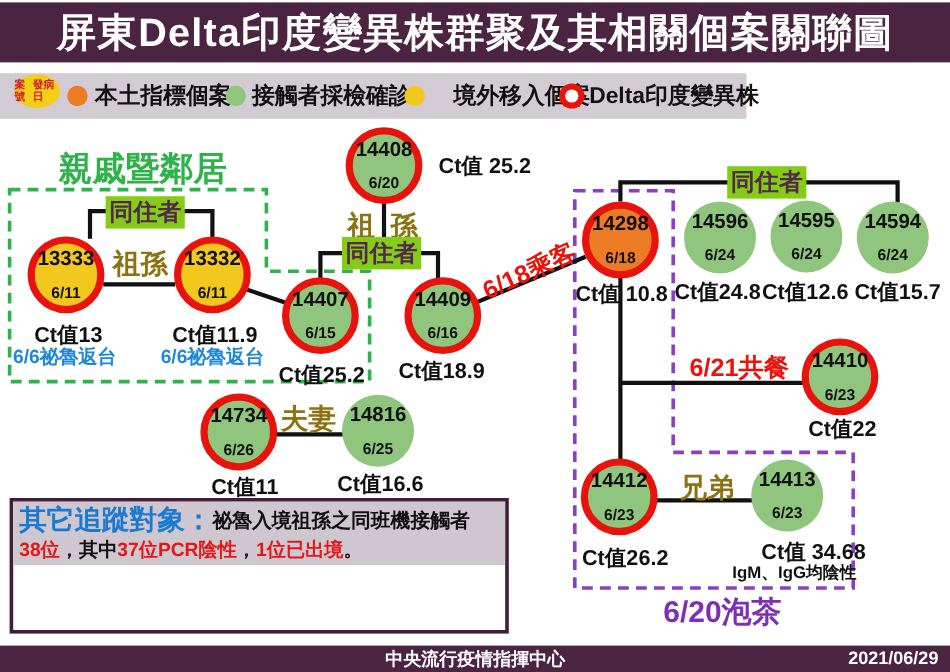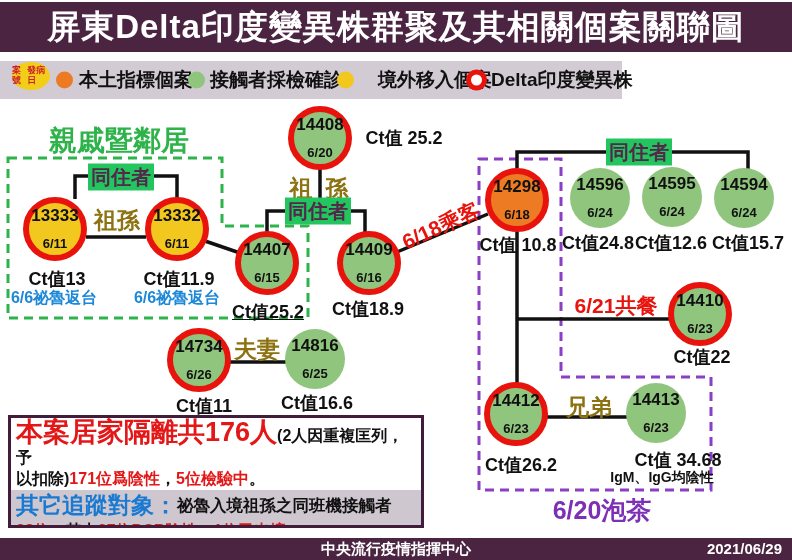--- a/index.html
+++ b/index.html
@@ -26,21 +26,21 @@
   .node{position:absolute;border-radius:50%;display:flex;flex-direction:column;align-items:center;
         justify-content:center;box-sizing:border-box;color:#111;font-weight:bold;text-align:center;gap:12px;}
   .node .nid{font-size:17px;line-height:1.05;}
   .node .ndate{font-size:13px;line-height:1.1;}
   .ct-label{position:absolute;transform:translate(-50%,-50%);font-weight:bold;font-size:18px;color:#111;white-space:nowrap;}
   .extra-label{position:absolute;transform:translate(-50%,-50%);font-weight:bold;white-space:nowrap;}
   .extra-blue{font-size:16px;}
   .extra-note{font-size:14px;color:#111;}
   .dlabel{position:absolute;font-weight:bold;white-space:nowrap;}
   .lbl-green{font-size:28px;}
-  .lbl-resident{font-size:20px;background:#22c55e;padding:0 3px;}
+  .lbl-resident{font-size:20px;background:#84cc16;padding:0 3px;}
   .lbl-olive{font-size:23px;}
   .lbl-red{font-size:21px;}
   .lbl-tea{font-size:25px;}
   
   .info-box{position:absolute;left:8px;top:415px;width:416px;height:113px;border:3px solid #421d3b;
             background:#fff;box-sizing:border-box;overflow:hidden;}
   .info-top{padding:0 5px 2px 5px;}
   .info-bottom{background:#cfc7cf;padding:0 5px 3px 5px;}
   .l1-main{color:#e31717;font-size:27px;font-weight:bold;line-height:1.1;}
   .l1-note{color:#111;font-size:16px;font-weight:bold;}
@@ -116,21 +116,21 @@
       <div class="node" style="width: 64px; height: 64px; left: 145px; top: 197px; background: rgb(242, 200, 31); border: 6px solid rgb(232, 19, 12);">
         <span class="nid">13332</span>
         <span class="ndate">6/11</span>
       </div>
       <div class="ct-label" style="left: 179px; top: 279px;">Ct值11.9</div>
       <div class="extra-label extra-blue" style="left: 177px; top: 298px; color: rgb(30, 136, 216);">6/6祕魯返台</div>
       <div class="node" style="width: 64px; height: 64px; left: 235px; top: 231px; background: rgb(143, 197, 125); border: 6px solid rgb(232, 19, 12);">
         <span class="nid">14407</span>
         <span class="ndate">6/15</span>
       </div>
-      <div class="ct-label" style="left: 268px; top: 312px; text-decoration: underline;">Ct值25.2</div>
+      <div class="ct-label" style="left: 268px; top: 312px;">Ct值25.2</div>
       <div class="node" style="width: 64px; height: 64px; left: 337px; top: 231px; background: rgb(143, 197, 125); border: 6px solid rgb(232, 19, 12);">
         <span class="nid">14409</span>
         <span class="ndate">6/16</span>
       </div>
       <div class="ct-label" style="left: 368px; top: 309px;">Ct值18.9</div>
       <div class="node" style="width: 64px; height: 64px; left: 485px; top: 168px; background: rgb(236, 123, 36); border: 6px solid rgb(232, 19, 12);">
         <span class="nid">14298</span>
         <span class="ndate">6/18</span>
       </div>
       <div class="ct-label" style="left: 518px; top: 245px;">Ct值 10.8</div>
@@ -171,24 +171,20 @@
       </div>
       <div class="ct-label" style="left: 204px; top: 406px;">Ct值11</div>
       <div class="node" style="width: 60px; height: 60px; left: 285px; top: 329px; background: rgb(143, 197, 125);">
         <span class="nid">14816</span>
         <span class="ndate">6/25</span>
       </div>
       <div class="ct-label" style="left: 317px; top: 403px;">Ct值16.6</div>
     </div>
 
   <div class="info-box">
-    <div class="info-top">
-      <span class="l1-main">本案居家隔離共176人</span><span class="l1-note">(2人因重複匡列，予</span>
-      <div class="info-line" id="info-line2"><span class="seg-k">以扣除)</span><span class="seg-r">171位爲陰性</span><span class="seg-k">，</span><span class="seg-r">5位檢驗中</span><span class="seg-k">。</span></div>
-    </div>
     <div class="info-bottom">
       <div>
         <span class="l3-title">其它追蹤對象：</span><span class="l3-rest">祕魯入境祖孫之同班機接觸者</span>
       </div>
       <div class="info-line" id="info-line4"><span class="seg-r">38位</span><span class="seg-k">，其中</span><span class="seg-r">37位PCR陰性</span><span class="seg-k">，</span><span class="seg-r">1位已出境</span><span class="seg-k">。</span></div>
     </div>
   </div>
 
   <div class="footer-bar">
     <span class="footer-org">中央流行疫情指揮中心</span>

